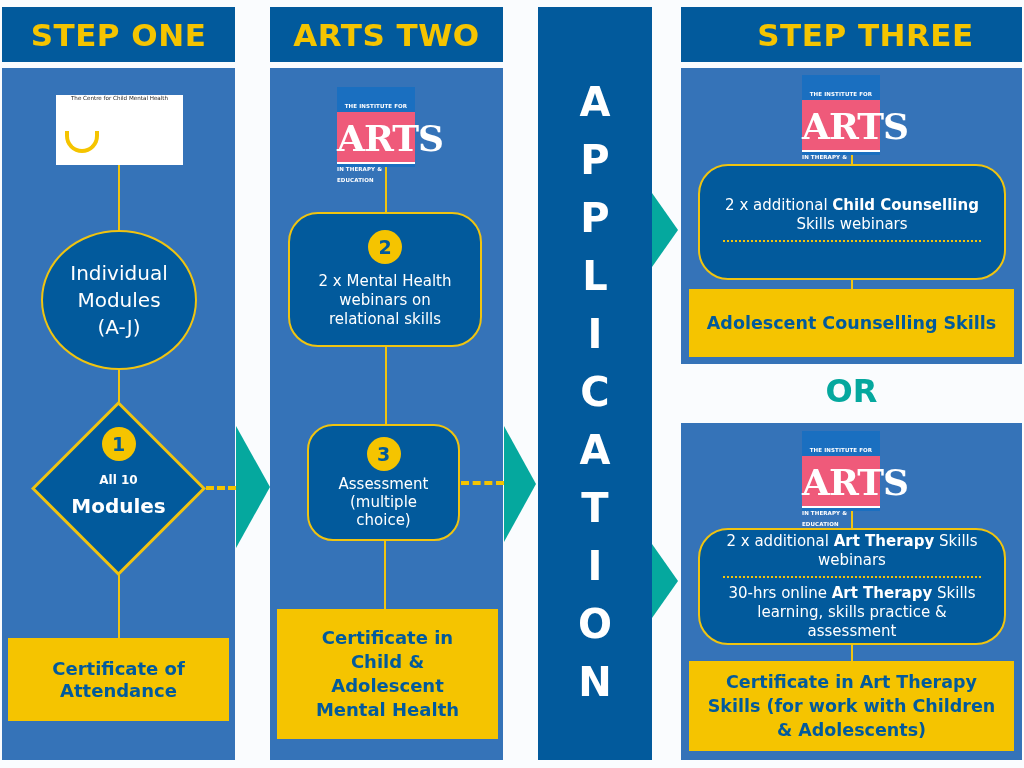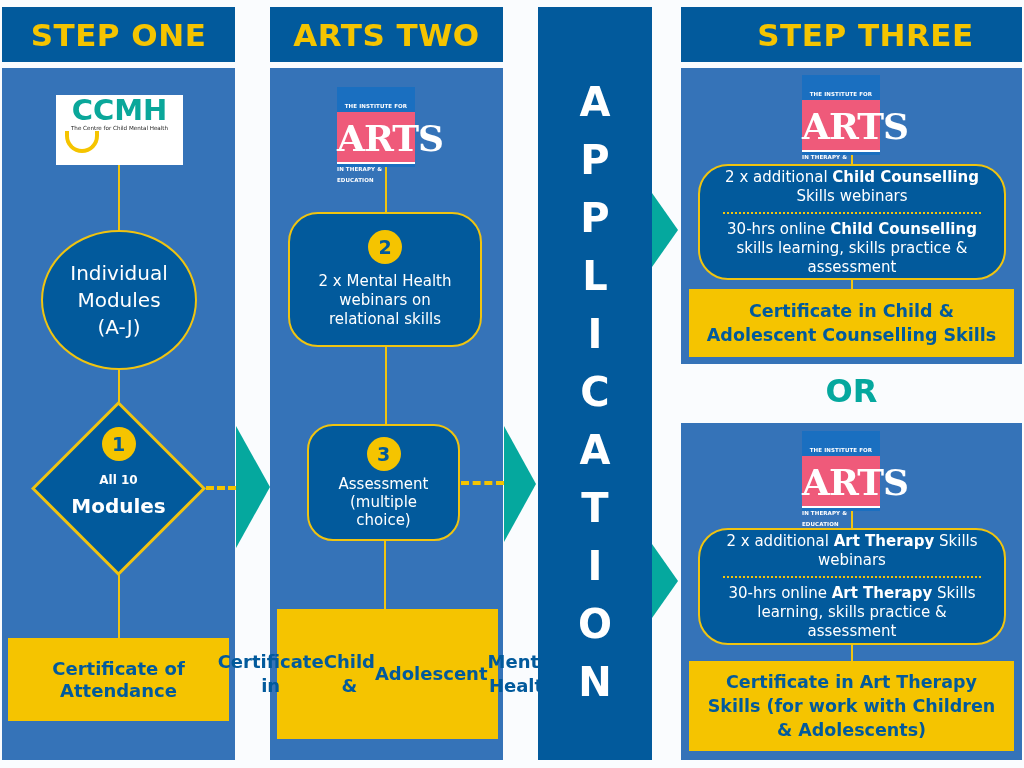--- a/index.html
+++ b/index.html
@@ -24,21 +24,20 @@
 </style>
 </head>
 <body>
 
 <div class="abs header" style="left:2px;top:7px;width:233px;height:55px;">
   <span>STEP ONE</span>
 </div>
 <div class="abs panel" style="left:2px;top:68px;width:233px;height:692px;"></div>
 
 <div class="abs" style="left:56px;top:95px;width:127px;height:70px;background:#fff;">
-  <div style="color:#0aa79a;font-weight:bold;font-size:29px;line-height:30px;text-align:center;letter-spacing:0px;">CCMH</div>
   <div style="color:#222;font-size:5.6px;text-align:center;line-height:7px;">The Centre for Child Mental Health</div>
   <div style="position:absolute;left:9px;top:36px;width:34px;height:22px;border:4px solid #f5c400;border-top:none;border-radius:0 0 20px 20px;"></div>
 </div>
 
 <div class="vline" style="left:118px;top:165px;height:65px;"></div>
 <div class="node" style="left:41px;top:230px;width:156px;height:140px;border-radius:50%;">
   <div style="font-size:20px;line-height:27px;">Individual</div>
   <div style="font-size:20px;line-height:27px;">Modules</div>
   <div style="font-size:20px;line-height:27px;">(A-J)</div>
 </div>
@@ -81,21 +80,21 @@
   <div class="small">relational skills</div>
 </div>
 <div class="vline" style="left:385px;top:347px;height:78px;"></div>
 <div class="node" style="left:307px;top:424px;width:153px;height:117px;border-radius:26px;">
   <div class="badge" style="margin-bottom:4px;">3</div>
   <div class="small" style="line-height:18px;">Assessment</div>
   <div class="small" style="line-height:18px;">(multiple</div>
   <div class="small" style="line-height:18px;">choice)</div>
 </div>
 <div class="vline" style="left:384px;top:541px;height:69px;"></div>
-<div class="cert" style="left:277px;top:609px;width:221px;height:130px;font-size:18px;flex-direction:row;line-height:24px;">
+<div class="cert" style="left:277px;top:609px;width:221px;height:130px;font-size:18px;flex-direction:column;line-height:24px;">
   <div>Certificate in</div>
   <div>Child &amp;</div>
   <div>Adolescent</div>
   <div>Mental Health</div>
 </div>
 
 <div class="dash" style="left:461px;top:481px;width:43px;"></div>
 <div class="teal-arrow" style="left:504px;top:426px;border-top-width:58px;border-bottom-width:58px;border-left-width:32px;"></div>
 
 <div class="abs" style="left:538px;top:7px;width:114px;height:753px;background:#025a9c;display:flex;flex-direction:column;align-items:center;padding-top:66px;">
@@ -122,25 +121,23 @@
 <div class="abs panel" style="left:681px;top:68px;width:341px;height:296px;"></div>
 <div class="logo-arts" style="left:802px;top:75px;">
   <div class="t1">THE INSTITUTE FOR</div>
   <div class="mid">ARTS</div>
   <div class="t2">IN THERAPY &amp; EDUCATION</div>
 </div>
 <div class="vline" style="left:851px;top:155px;height:10px;"></div>
 <div class="node" style="left:698px;top:164px;width:308px;height:116px;border-radius:30px;">
   <div class="small" style="width:290px;"><span>2 x additional </span><b>Child Counselling</b><span> Skills webinars</span></div>
   <div class="dotsep"></div>
-  <div class="small" style="width:280px;"><span>30-hrs online </span><b>Child Counselling</b><span> skills learning, skills practice &amp; assessment</span></div>
 </div>
 <div class="vline" style="left:851px;top:280px;height:10px;"></div>
 <div class="cert" style="left:689px;top:289px;width:325px;height:68px;font-size:17.5px;flex-direction:column;line-height:24px;">
-  <div>Certificate in Child &amp;</div>
   <div>Adolescent Counselling Skills</div>
 </div>
 
 <div class="abs or-text" style="left:681px;top:372px;width:341px;text-align:center;">OR</div>
 
 <div class="abs panel" style="left:681px;top:423px;width:341px;height:337px;"></div>
 <div class="logo-arts" style="left:802px;top:431px;">
   <div class="t1">THE INSTITUTE FOR</div>
   <div class="mid">ARTS</div>
   <div class="t2">IN THERAPY &amp; EDUCATION</div>

